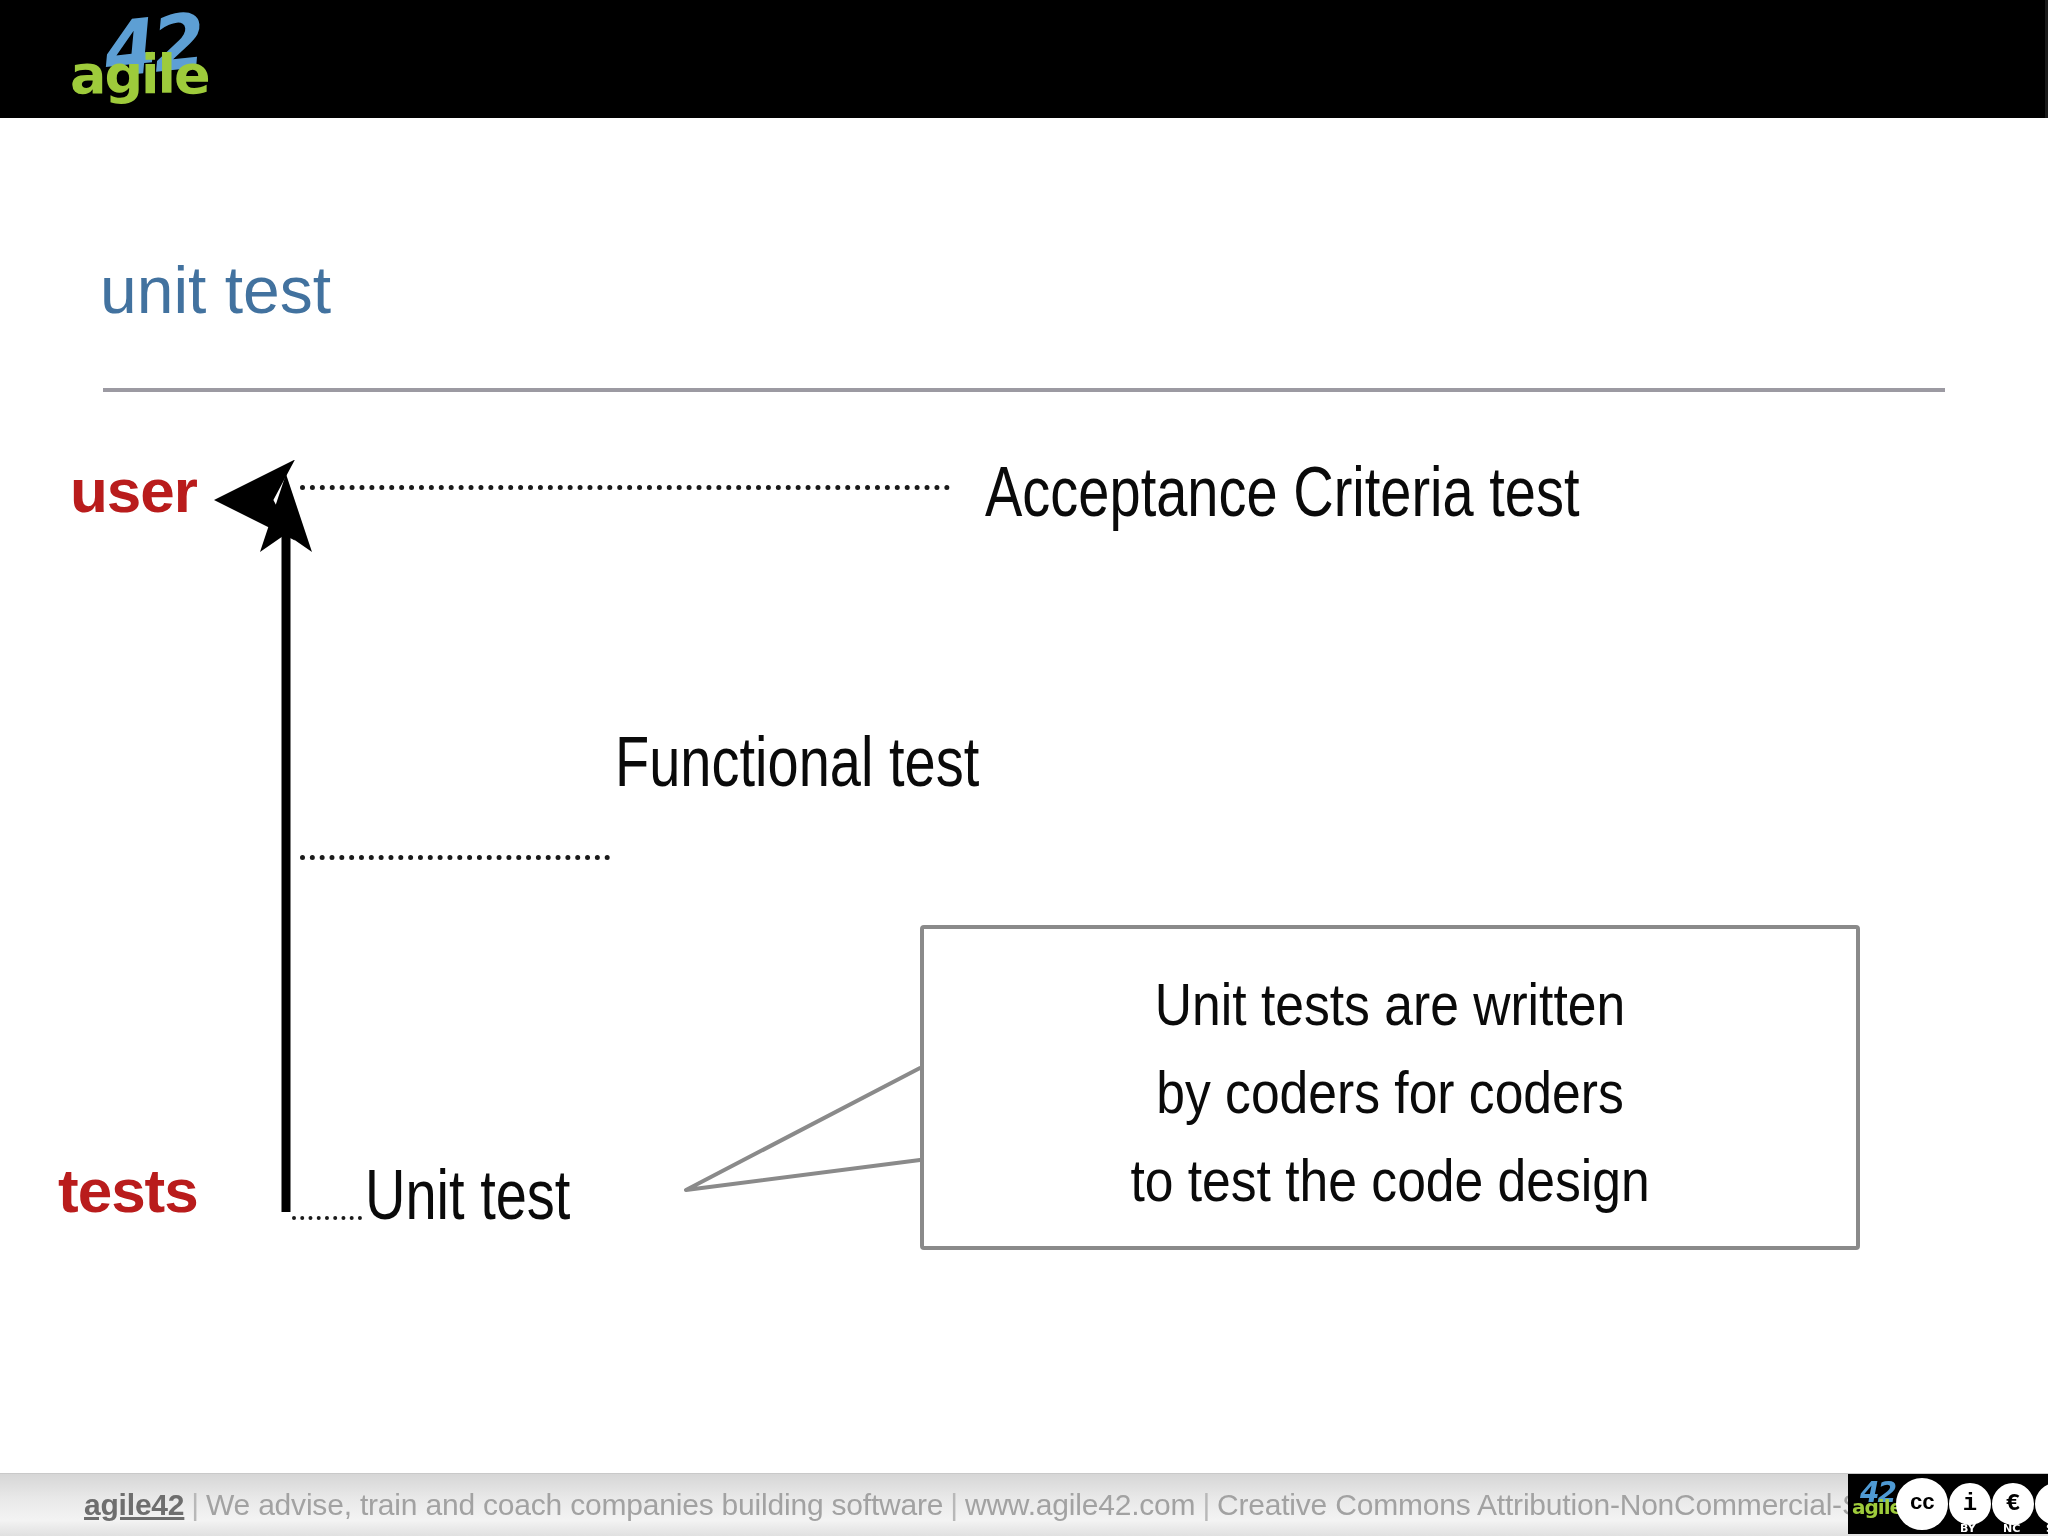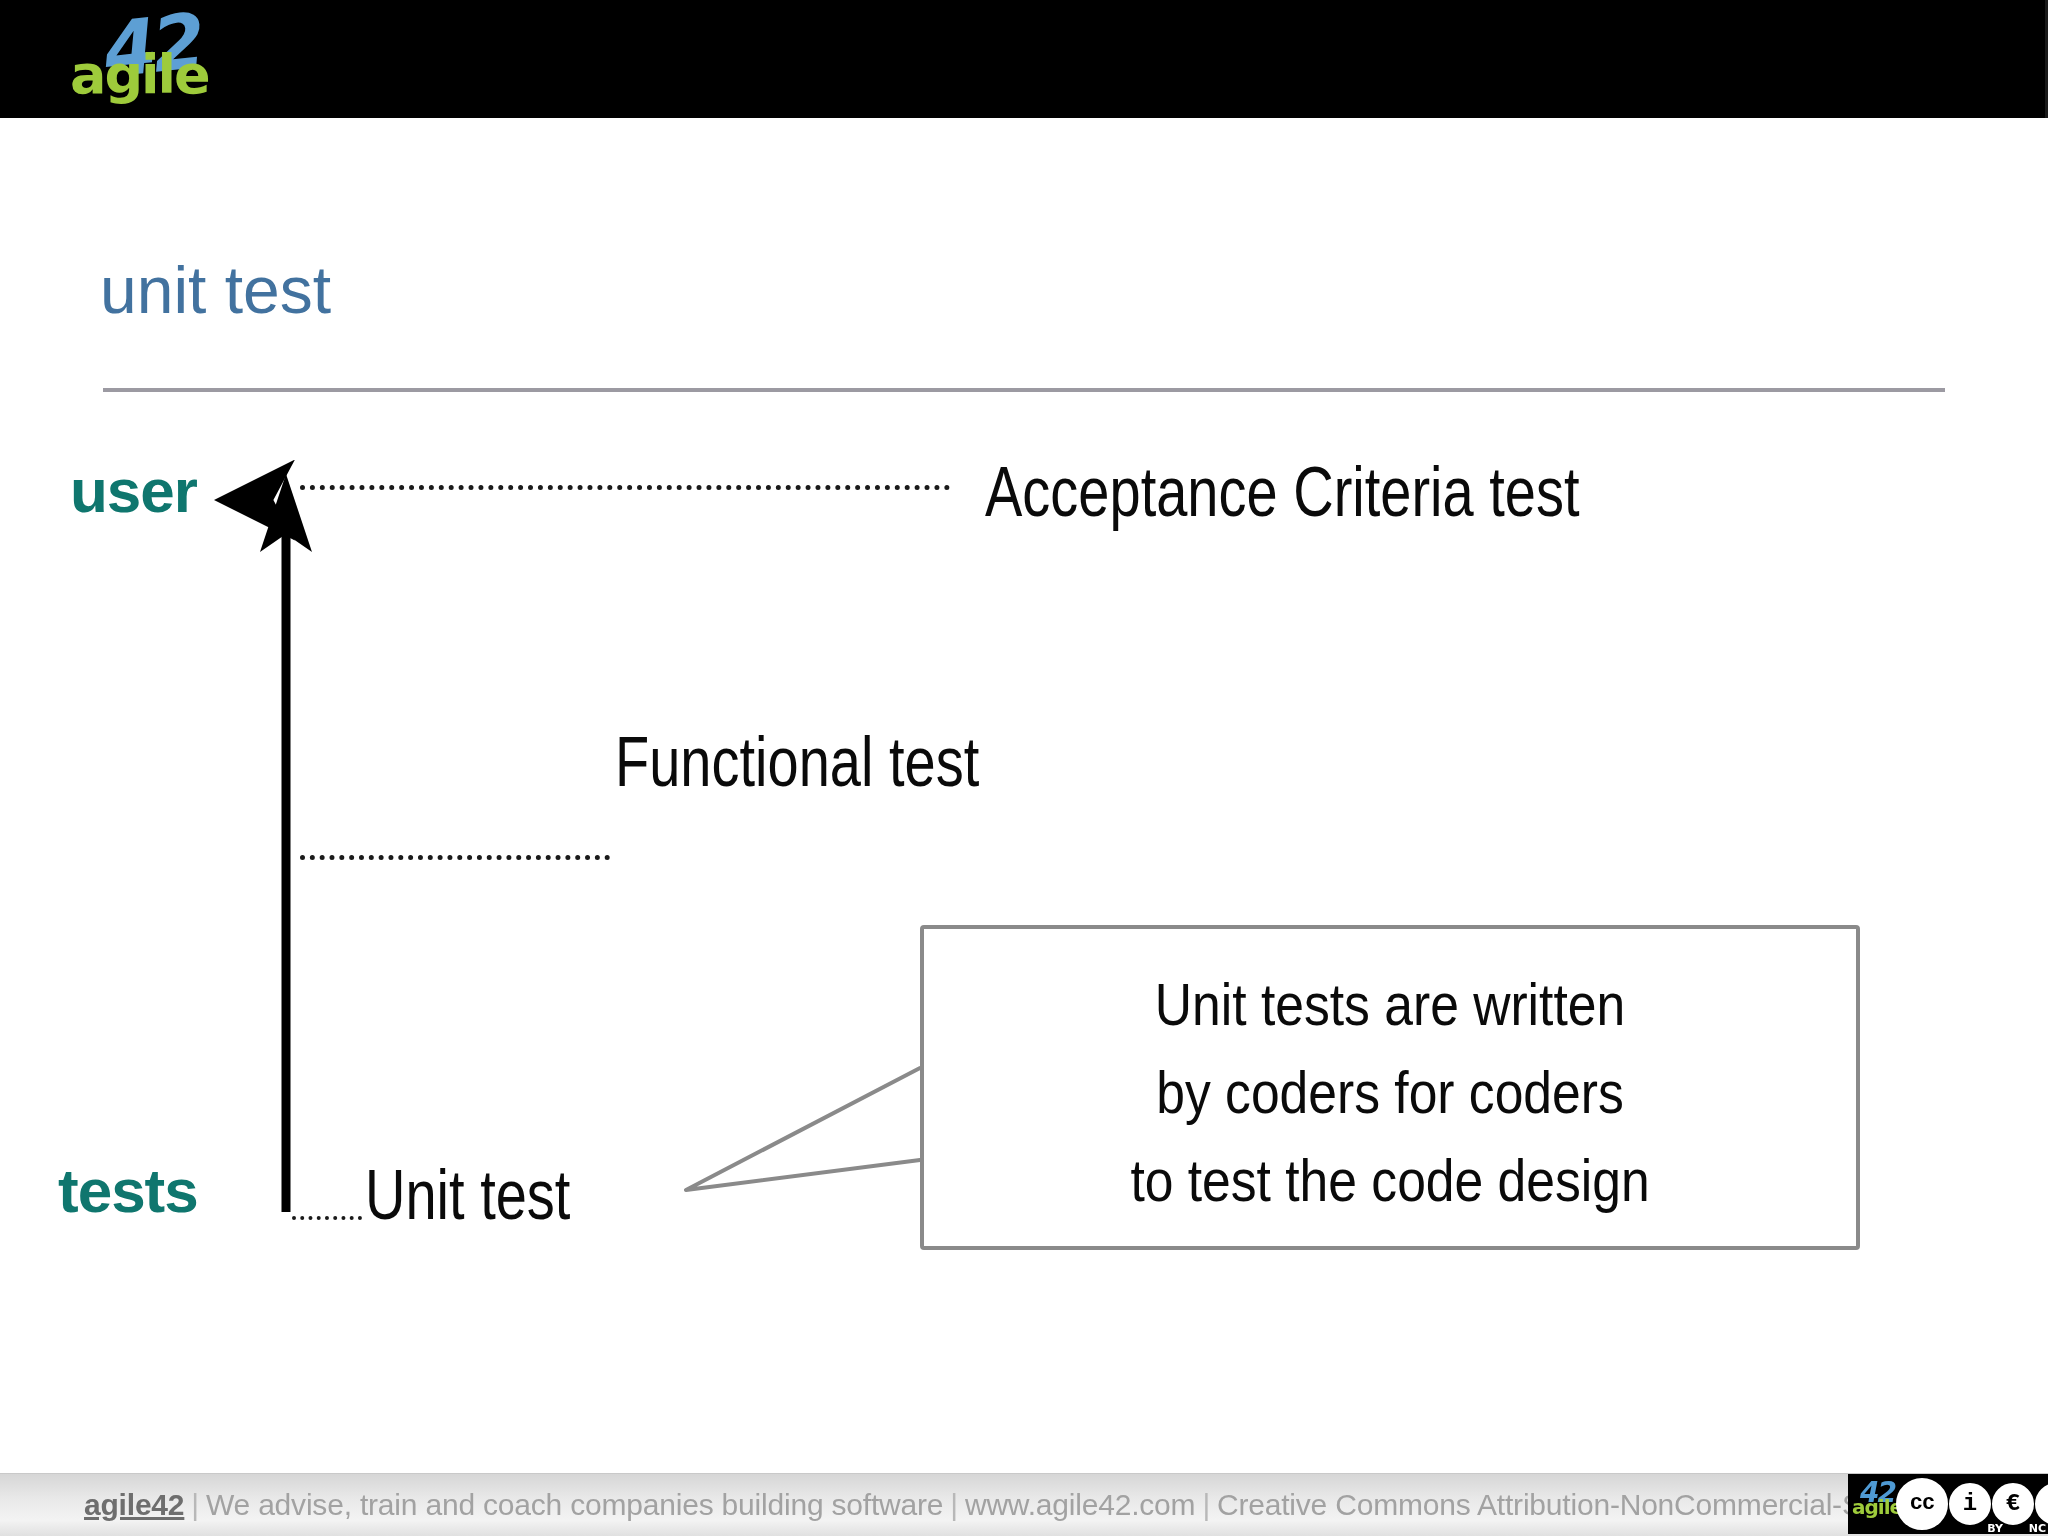--- a/index.html
+++ b/index.html
@@ -98,21 +98,21 @@
     width: 2048px;
     height: 1536px;
     pointer-events: none;
   }
 
   .axis-label {
     position: absolute;
     font-family: "Liberation Sans", sans-serif;
     font-weight: 700;
     font-size: 62px;
-    color: #0f766e;
+    color: #b91c1c;
     white-space: nowrap;
     letter-spacing: -1px;
   }
   .axis-label.user { left: 70px; top: 455px; }
   .axis-label.code { left: 58px; top: 1155px; }
 
   .level-label {
     position: absolute;
     font-family: "Liberation Sans Narrow", "Liberation Sans", sans-serif;
     font-size: 70px;
@@ -241,23 +241,23 @@
     font-weight: 700;
     color: #000000;
     line-height: 1;
   }
   .cc-icon.cc-main { width: 52px; height: 52px; }
   .cc-icon.cc-main .glyph { font-size: 22px; letter-spacing: -1px; }
   .cc-icon.small { width: 42px; height: 42px; }
   .cc-icon.small .glyph { font-size: 24px; }
   .cc-sub {
     position: absolute;
-    left: 16px; bottom: -14px;
+    left: 7px; bottom: -14px;
     width: 100%;
-    text-align: right;
+    text-align: left;
     font-family: "DejaVu Sans", sans-serif;
     font-size: 11px; font-weight: 700;
     color: #ffffff;
   }
 </style>
 </head>
 <body>
 
 <div id="slide">
 

